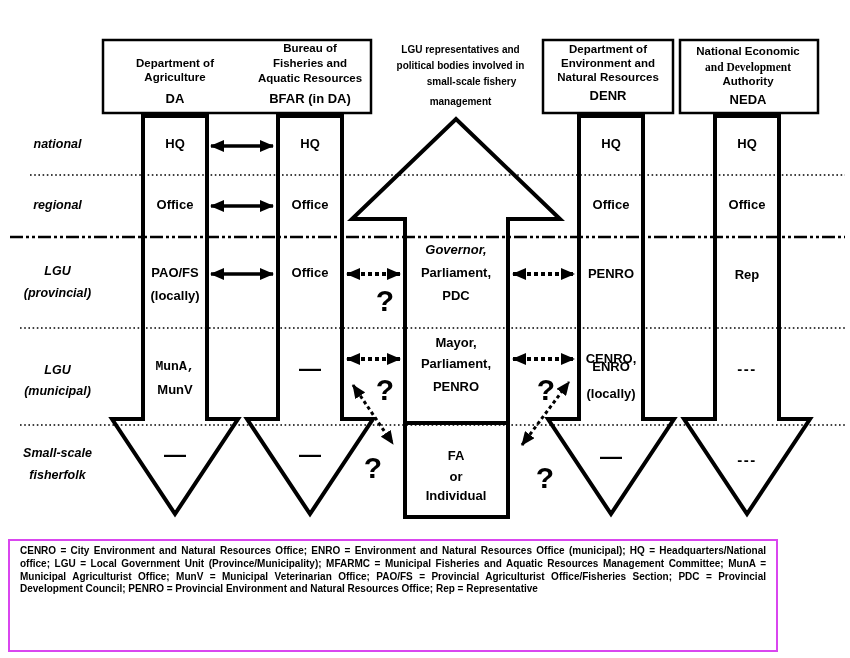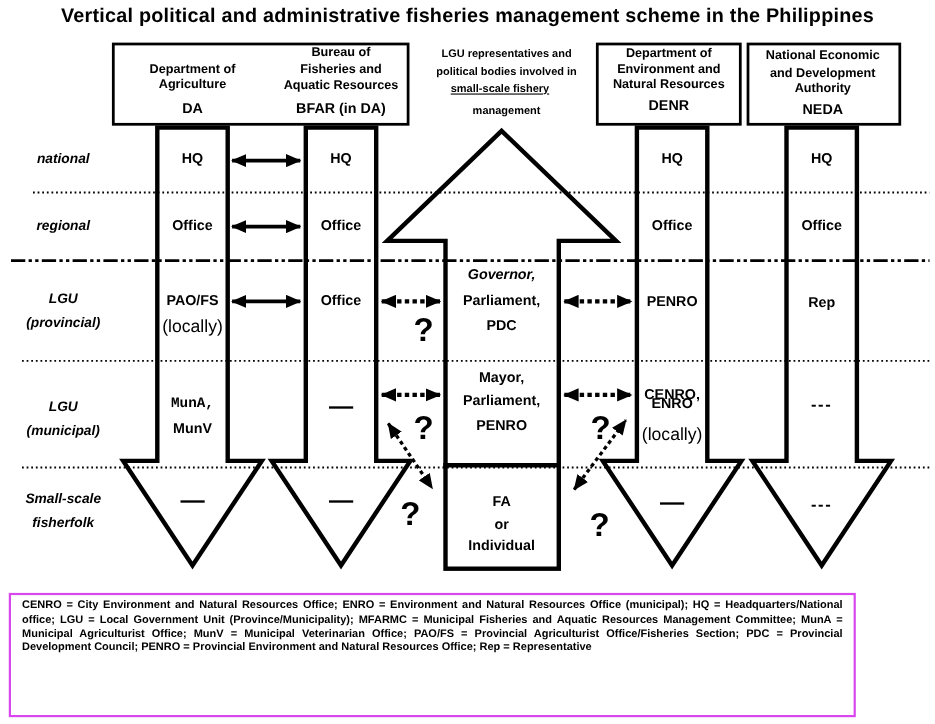--- a/index.html
+++ b/index.html
@@ -4,21 +4,21 @@
 <style>
   html,body{margin:0;padding:0;background:#fff;}
   body{width:850px;height:658px;position:relative;font-family:"Liberation Sans",sans-serif;color:#000;}
   #stage{position:absolute;inset:0;width:850px;height:658px;background:#fff;overflow:hidden;}
   svg{position:absolute;left:0;top:0;}
   .t{position:absolute;text-align:center;font-weight:bold;white-space:nowrap;line-height:1.1;}
   .f18{font-size:18px;letter-spacing:.2px;}
   .f13{font-size:13px;}
   .f115{font-size:11.5px;}
   .f10{font-size:10px;}
-  .note{font-size:16px;font-weight:normal;}
+  .note{font-size:13px;font-weight:bold;}
   .it{font-style:italic;font-size:12.5px;}
   .dash{font-size:22px;line-height:10px;}
   .dash3{font-size:15px;letter-spacing:1.5px;}
   .q{font-size:30px;line-height:1;}
   .legend{position:absolute;left:8px;top:539px;width:770px;height:113px;border:2px solid #d946ef;
           box-sizing:border-box;padding:4px 10px;font-weight:bold;font-size:10px;line-height:1.28;
           text-align:justify;overflow:hidden;}
 </style>
 </head>
 <body>
@@ -54,43 +54,42 @@
 
     <line x1="347" y1="274" x2="400" y2="274" stroke="#000" stroke-width="4" stroke-dasharray="4,3" marker-start="url(#mA)" marker-end="url(#mA)"></line>
     <line x1="513" y1="274" x2="574" y2="274" stroke="#000" stroke-width="4" stroke-dasharray="4,3" marker-start="url(#mA)" marker-end="url(#mA)"></line>
     <line x1="347" y1="359" x2="400" y2="359" stroke="#000" stroke-width="4" stroke-dasharray="4,3" marker-start="url(#mA)" marker-end="url(#mA)"></line>
     <line x1="513" y1="359" x2="574" y2="359" stroke="#000" stroke-width="4" stroke-dasharray="4,3" marker-start="url(#mA)" marker-end="url(#mA)"></line>
 
     <line x1="353" y1="385" x2="393" y2="444" stroke="#000" stroke-width="3" stroke-dasharray="3.5,3" marker-start="url(#mA)" marker-end="url(#mA)"></line>
     <line x1="522" y1="445" x2="569" y2="382" stroke="#000" stroke-width="3" stroke-dasharray="3.5,3" marker-start="url(#mA)" marker-end="url(#mA)"></line>
   </svg>
 
-  <div class="t f18" style="left:0;right:0;top:5px;">Vertical political and administrative fisheries management scheme in the Philippines</div>
 
   <div class="t f115" style="left:110px;top:57px;width:130px;">Department of</div>
   <div class="t f115" style="left:110px;top:71px;width:130px;">Agriculture</div>
   <div class="t f13" style="left:110px;top:92px;width:130px;">DA</div>
 
   <div class="t f115" style="left:245px;top:42px;width:130px;">Bureau of</div>
   <div class="t f115" style="left:245px;top:57px;width:130px;">Fisheries and</div>
   <div class="t f115" style="left:245px;top:72px;width:130px;">Aquatic Resources</div>
   <div class="t f13" style="left:245px;top:92px;width:130px;">BFAR (in DA)</div>
 
   <div class="t f10" style="left:383px;top:44px;width:155px;">LGU representatives and</div>
   <div class="t f10" style="left:383px;top:60px;width:155px;">political bodies involved in</div>
-  <div class="t f10" style="left:377px;top:76px;width:155px;text-decoration:underline;">small-scale fishery</div>
+  <div class="t f10" style="left:394px;top:76px;width:155px;">small-scale fishery</div>
   <div class="t f10" style="left:383px;top:96px;width:155px;">management</div>
 
   <div class="t f115" style="left:545px;top:43px;width:126px;">Department of</div>
   <div class="t f115" style="left:545px;top:57px;width:126px;">Environment and</div>
   <div class="t f115" style="left:545px;top:71px;width:126px;">Natural Resources</div>
   <div class="t f13" style="left:545px;top:89px;width:126px;">DENR</div>
 
   <div class="t f115" style="left:681px;top:45px;width:134px;">National Economic</div>
-  <div class="t f115" style="left:681px;top:61px;width:134px;">and Development</div>
+  <div class="t f115" style="left:681px;top:61px;width:134px;font-family:Liberation Serif, serif;">and Development</div>
   <div class="t f115" style="left:681px;top:75px;width:134px;">Authority</div>
   <div class="t f13" style="left:681px;top:93px;width:134px;">NEDA</div>
 
   <div class="t it" style="left:5px;top:138px;width:105px;">national</div>
   <div class="t it" style="left:5px;top:199px;width:105px;">regional</div>
   <div class="t it" style="left:5px;top:265px;width:105px;">LGU</div>
   <div class="t it" style="left:5px;top:287px;width:105px;">(provincial)</div>
   <div class="t it" style="left:5px;top:364px;width:105px;">LGU</div>
   <div class="t it" style="left:5px;top:385px;width:105px;">(municipal)</div>
   <div class="t it" style="left:5px;top:447px;width:105px;">Small-scale</div>

